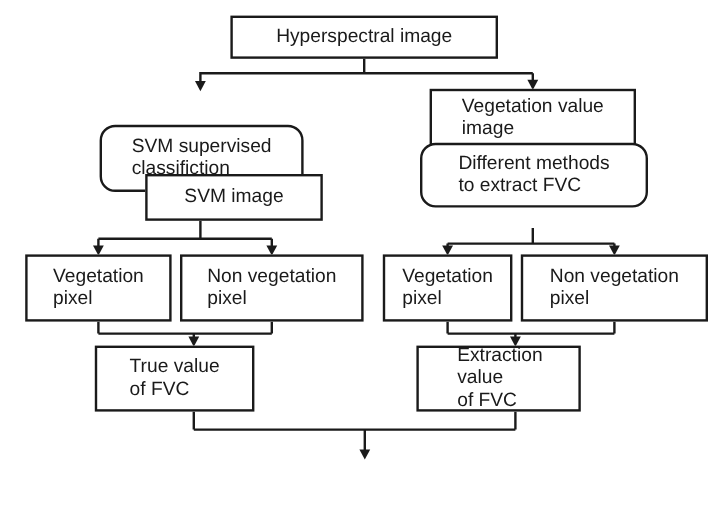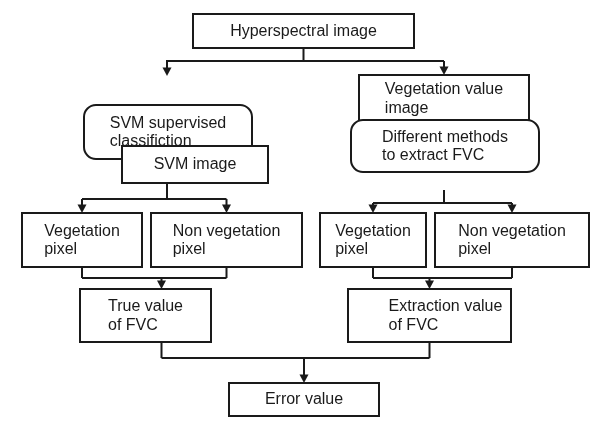--- a/index.html
+++ b/index.html
@@ -24,21 +24,21 @@
   #n-hyperspectral        { left:192px; top:13px;  width:223px; height:36px; }
   #n-svm-supervised       { left:83px;  top:75px;  width:170px; height:56px;margin-top:29px; }
   #n-vegetation-index     { left:358px; top:74px;  width:172px; height:49px; }
   #n-svm-image            { left:93px;  top:145px; width:148px; height:39px;margin-left:28px; }
   #n-different-methods    { left:350px; top:119px; width:190px; height:54px; }
   #n-left-veg-pixel       { left:21px;  top:212px; width:122px; height:56px; }
   #n-left-nonveg-pixel    { left:150px; top:212px; width:153px; height:56px; }
   #n-right-veg-pixel      { left:319px; top:212px; width:108px; height:56px; }
   #n-right-nonveg-pixel   { left:434px; top:212px; width:156px; height:56px; }
   #n-true-value           { left:79px;  top:288px; width:133px; height:55px; }
-  #n-extraction-value     { left:347px; top:288px; width:165px; height:55px;padding-left:32px; }
+  #n-extraction-value     { left:347px; top:288px; width:137px; height:55px;padding-left:32px; }
   #n-error-value          { left:228px; top:382px; width:152px; height:35px; }
 </style>
 </head>
 <body>
 
 <div class="canvas">
 
   <svg class="edges" viewBox="0 0 602 427" xmlns="http://www.w3.org/2000/svg">
 
     <g>
@@ -109,15 +109,14 @@
 
   <div class="node" id="n-right-nonveg-pixel">Non vegetation
 pixel</div>
 
   <div class="node" id="n-true-value">True value
 of FVC</div>
 
   <div class="node" id="n-extraction-value">Extraction value
 of FVC</div>
 
-  <div class="node" id="n-error-value">Error value</div>
 
 </div>
 
 </body></html>

